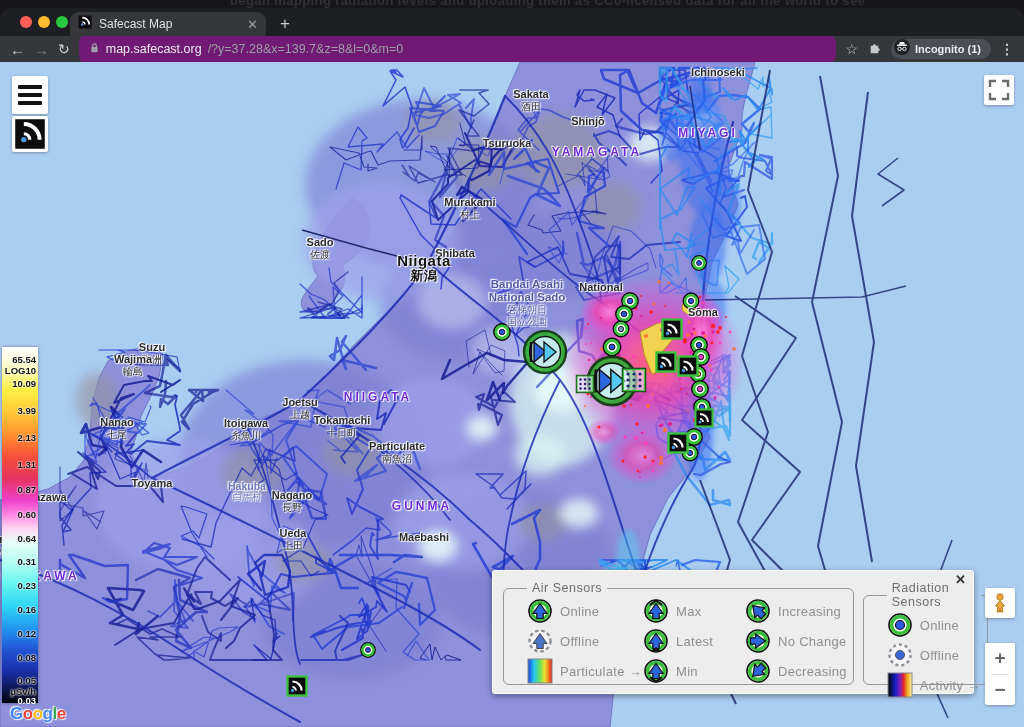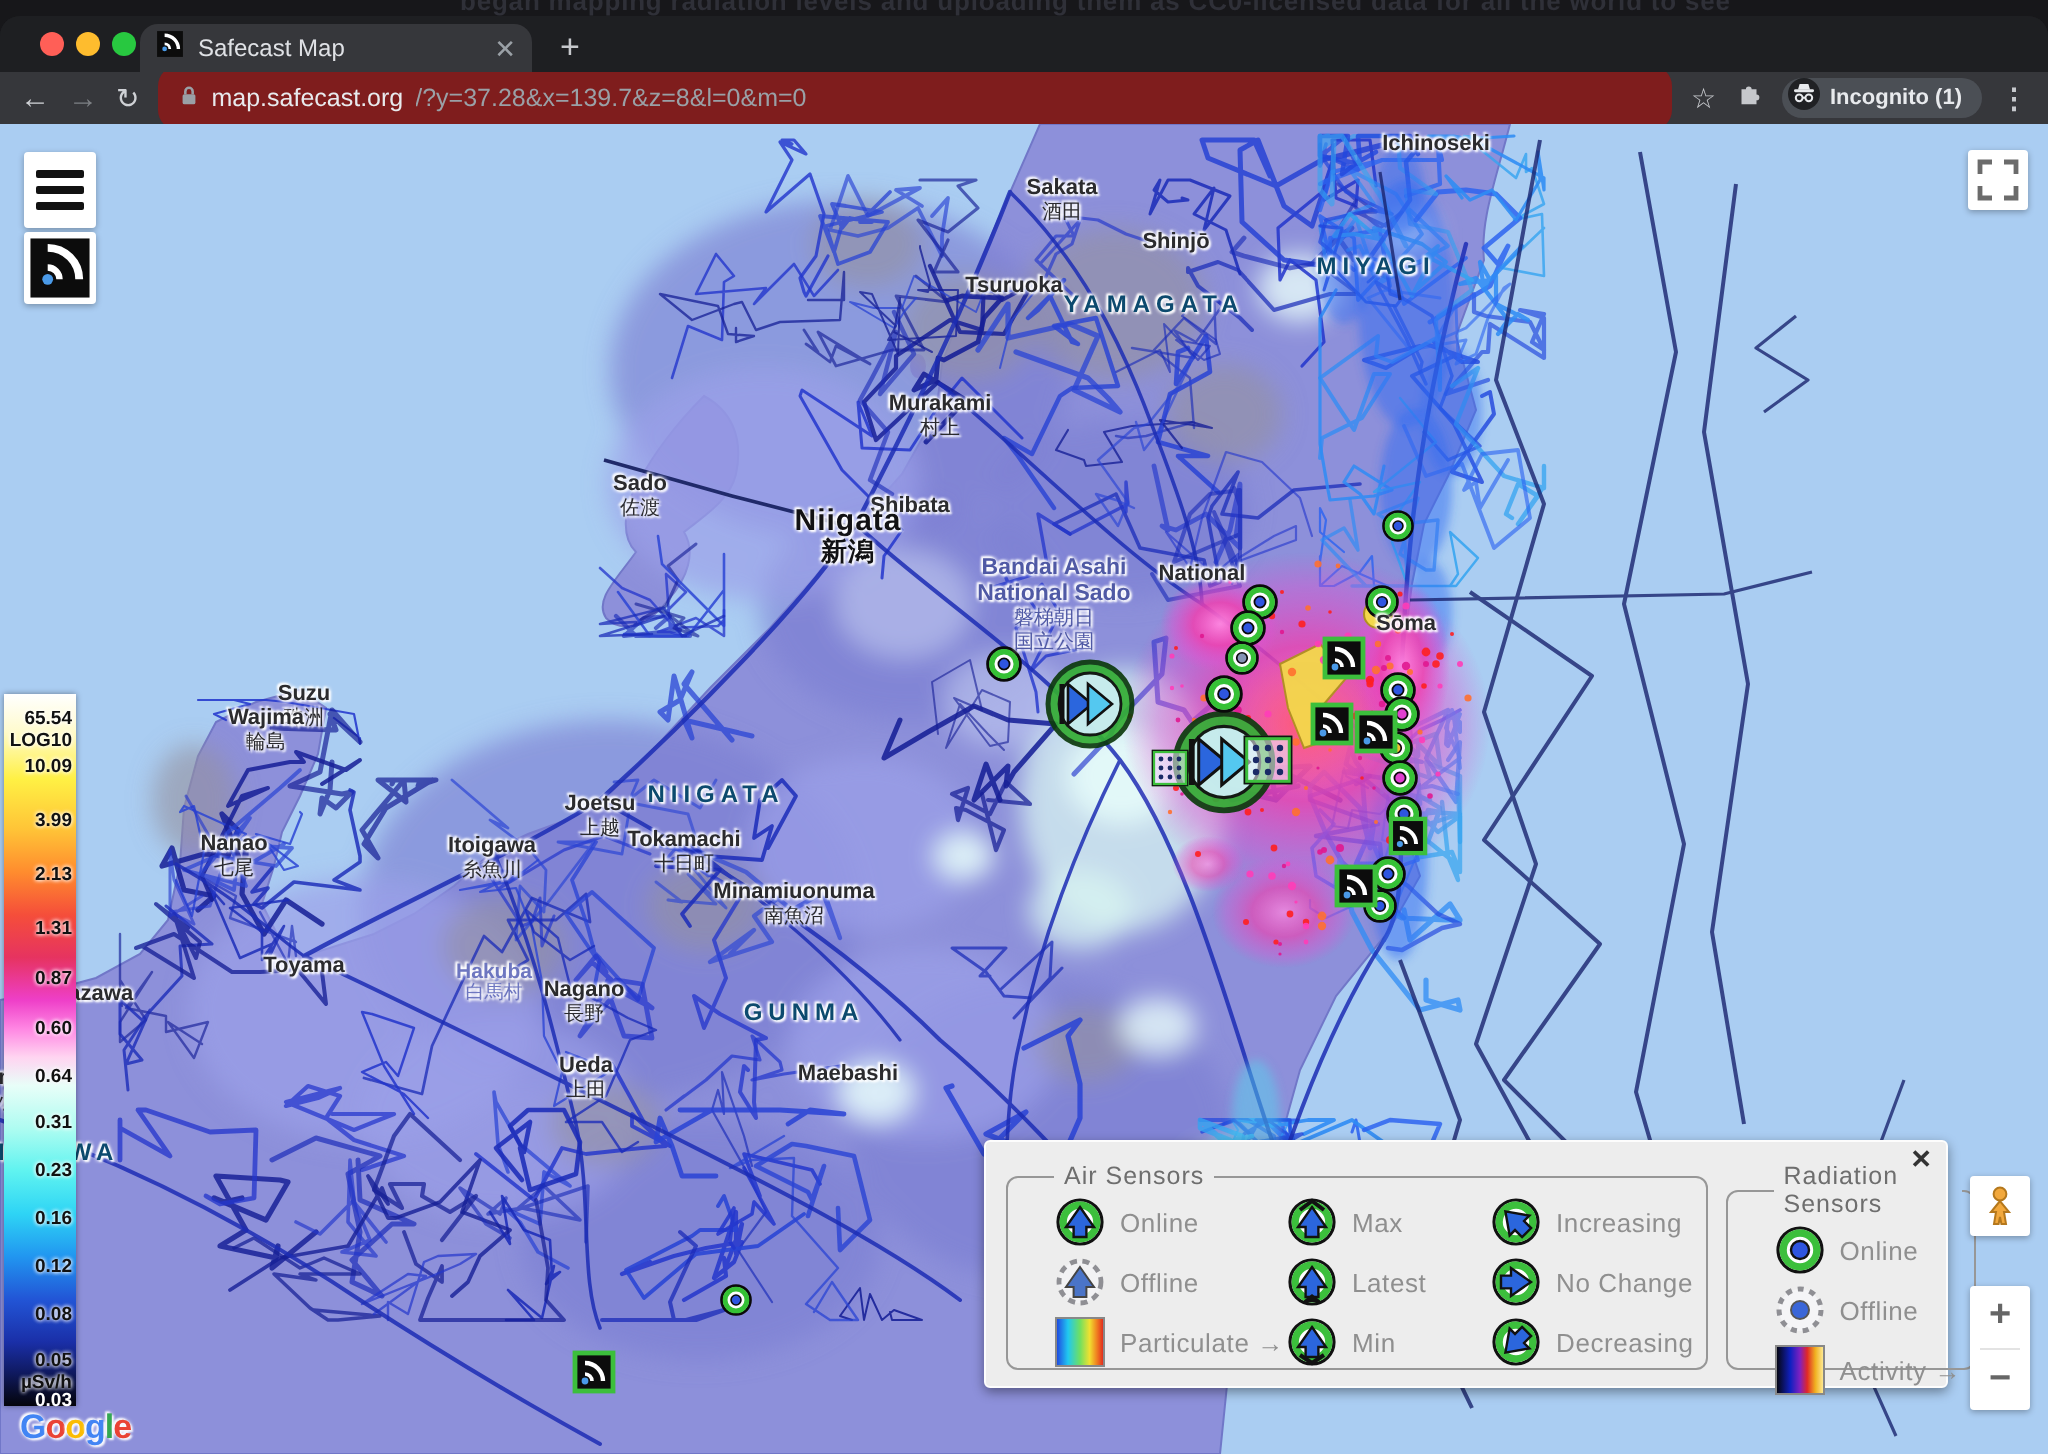--- a/index.html
+++ b/index.html
@@ -14,40 +14,40 @@
   .tl{position:absolute;top:8px;width:12px;height:12px;border-radius:50%;}
   .tab{position:absolute;left:70px;top:4px;width:196px;height:24px;background:#36373b;
     border-radius:9px 9px 0 0;display:flex;align-items:center;padding:0 8px;gap:7px;box-sizing:border-box;}
   .tabtitle{flex:1;font-size:12px;color:#dfe1e5;white-space:nowrap;overflow:hidden;}
   .tabclose{color:#9aa0a6;font-size:13px;line-height:1;cursor:default;}
   .newtab{position:absolute;left:280px;top:5px;color:#c6c8cc;font-size:17px;line-height:22px;}
   .toolbar{height:26px;background:#36373b;display:flex;align-items:center;padding:0 10px;gap:9px;}
   .navbtn{color:#cfd1d5;font-size:15px;line-height:1;}
   .navbtn.fwd{color:#7d8085;}
   .navbtn.reload{font-size:14px;}
-  .urlbar{flex:1;height:32px;background:#7f1d1d;border-radius:10px;display:flex;align-items:center;
+  .urlbar{flex:1;height:32px;background:#701a75;border-radius:10px;display:flex;align-items:center;
     padding:0 10px;gap:6px;font-size:12.5px;min-width:0;}
   .urldomain{color:#e8eaed;}
   .urlpath{color:#9aa0a6;white-space:nowrap;overflow:hidden;}
   .tbicon{color:#c6c8cc;font-size:14px;line-height:1;}
   .incog{height:20px;background:#4b4f55;border-radius:11px;display:flex;align-items:center;
     gap:5px;padding:0 10px 0 3px;}
   .incog .lbl{font-size:11px;color:#e8eaed;font-weight:bold;}
   
   .map{position:absolute;top:54px;left:0;width:1024px;height:665px;background:#aacdf2;overflow:hidden;}
   .map svg.base{position:absolute;top:0;left:0;}
   #labels{position:absolute;inset:0;pointer-events:none;}
   .maplabel{position:absolute;transform:translateX(-50%);text-align:center;line-height:1.15;white-space:nowrap;}
   .maplabel span{display:block;}
   .halo{text-shadow:0 0 2px #fff,0 0 2px #fff,1px 1px 1px rgba(255,255,255,.95),-1px -1px 1px rgba(255,255,255,.95);}
   .l-city{font-size:11px;font-weight:bold;color:#2b2b2e;}
   .l-city .jp{font-size:10px;font-weight:normal;}
   .l-city-big{font-size:15px;font-weight:bold;color:#121214;letter-spacing:.5px;}
   .l-city-big .jp{font-size:13px;}
-  .l-pref{font-size:12px;font-weight:bold;color:#0c4a6e;letter-spacing:3px;}
+  .l-pref{font-size:12px;font-weight:bold;color:#6d28d9;letter-spacing:3px;margin-left:20px;}
   .l-park{font-size:11.5px;font-weight:bold;color:#4f59a5;}
   .l-park .jp{font-size:10px;font-weight:normal;}
   .l-city-faint{font-size:10.5px;font-weight:bold;color:#6d76c0;}
   .l-city-faint .jp{font-size:9.5px;font-weight:normal;}
   
   .menu-btn{position:absolute;left:12px;top:14px;width:36px;height:38px;background:#fff;border-radius:2px;
     box-shadow:0 1px 3px rgba(0,0,0,.3);display:flex;flex-direction:column;justify-content:center;gap:4px;padding:0 6px;box-sizing:border-box;}
   .menu-btn i{display:block;height:4px;background:#111;border-radius:1px;}
   .logo-btn{position:absolute;left:12px;top:54px;width:36px;height:36px;background:#fff;border-radius:2px;
     box-shadow:0 1px 3px rgba(0,0,0,.3);display:flex;align-items:center;justify-content:center;}
@@ -748,21 +748,21 @@
           <span class="">ISHIKAWA</span>
         </div>
         <div class="maplabel halo l-pref" style="left:358px;top:329px">
           <span class="">NIIGATA</span>
         </div>
         <div class="maplabel halo l-city" style="left:342px;top:352px">
           <span class="">Tokamachi</span>
           <span class="jp">十日町</span>
         </div>
         <div class="maplabel halo l-city" style="left:397px;top:378px">
-          <span class="">Minamiuonuma</span>
+          <span class="">Particulate</span>
           <span class="jp">南魚沼</span>
         </div>
         <div class="maplabel halo l-city-faint" style="left:247px;top:418px">
           <span class="">Hakuba</span>
           <span class="jp">白馬村</span>
         </div>
         <div class="maplabel halo l-city" style="left:292px;top:427px">
           <span class="">Nagano</span>
           <span class="jp">長野</span>
         </div>

